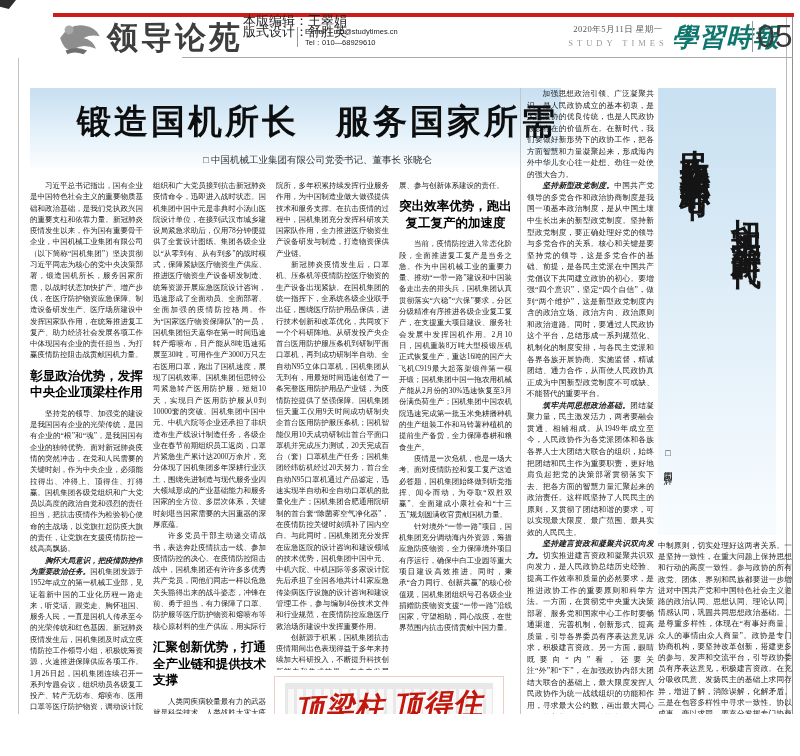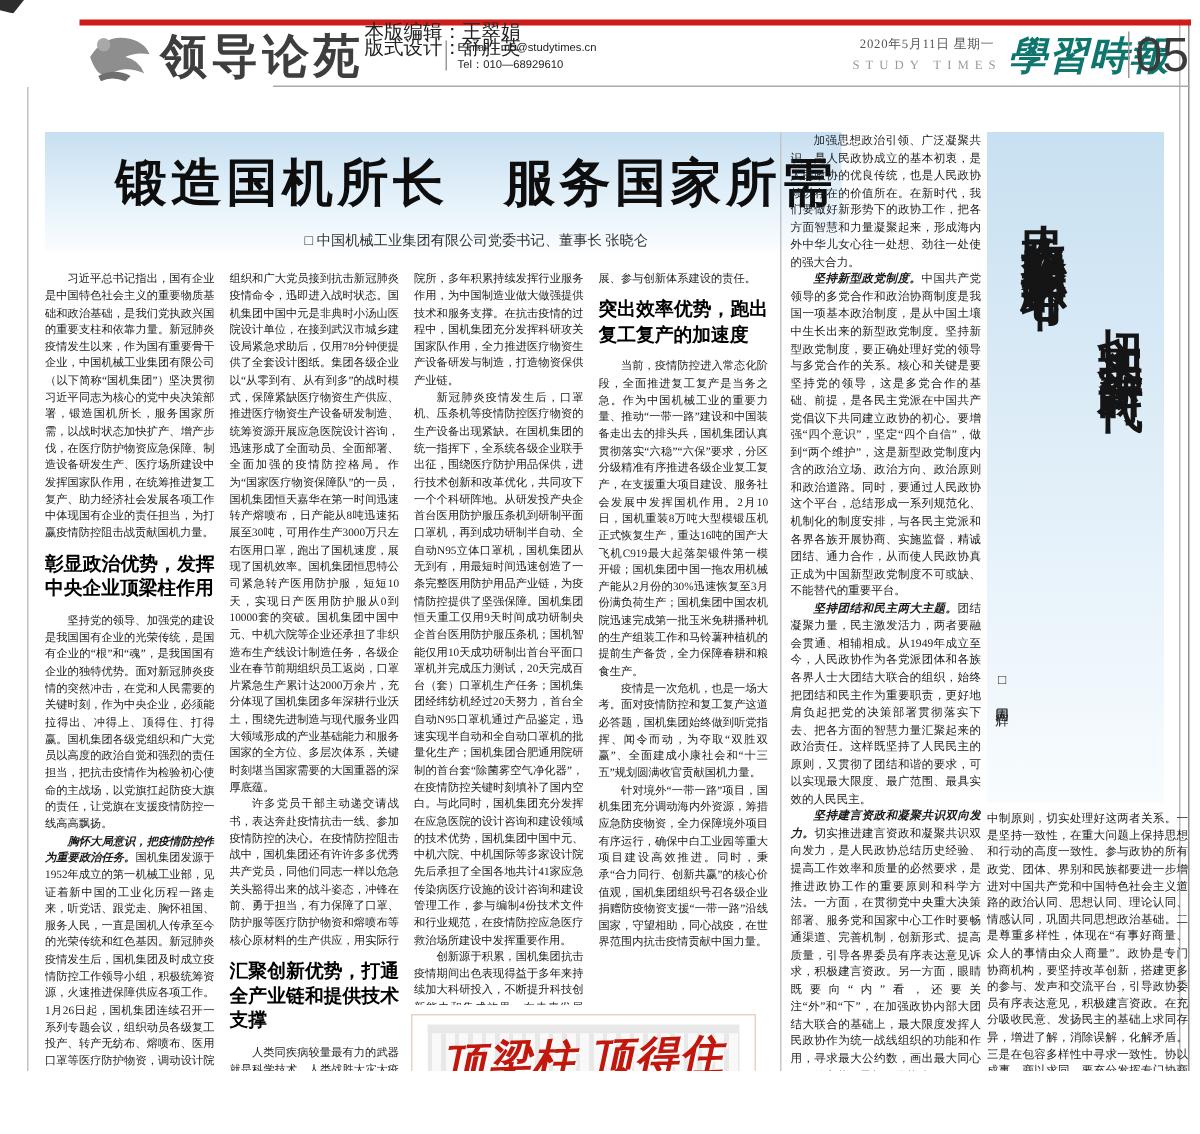--- a/index.html
+++ b/index.html
@@ -40,21 +40,21 @@
   .headline{margin:0;padding-top:11px;font-size:34px;font-weight:900;letter-spacing:3px;color:#0e0e0e;}
   .byline{margin-top:9px;font-size:9.5px;color:#333;}
 
   .mcol{position:absolute;top:180px;width:113px;font-size:7.5px;line-height:11.3px;
         text-align:justify;overflow:hidden;}
   .mcol p{margin:0;}
   .ind{text-indent:2em;}
   .lead{font-weight:bold;font-style:italic;}
   .subhead{font-family:"Liberation Sans","DejaVu Sans",sans-serif;font-weight:bold;
            font-size:12.5px;line-height:16.5px;margin:7px 0;color:#000;}
-  .subhead.center{}
+  .subhead.center{text-align:center;}
   .col1{left:30px;height:568px;display:flex;flex-direction:column;}
   .col2{left:153px;height:568px;}
   .col2 .fill{height:452px;overflow:hidden;}
   .col3{left:276px;height:490px;}
   .col4{left:399px;height:486px;}
   .shrink{flex:1 1 0;overflow:hidden;}
   .pinned{flex:0 0 auto;}
 
   
   .photo{position:absolute;left:274px;top:676px;width:230px;height:73px;background:#fff;
@@ -167,21 +167,21 @@
       <path d="M0,21 C50,9 100,26 150,17 C190,10 215,21 230,14 L230,30 L0,30 Z" fill="#bf1708"></path>
     </svg>
     <div class="ph-text">顶梁柱 顶得住</div>
   </div>
 
   <div class="divider-ms"></div>
 
   <div class="colA">
     <p class="ind">加强思想政治引领、广泛凝聚共识，是人民政协成立的基本初衷，是人民政协的优良传统，也是人民政协赖以存在的价值所在。在新时代，我们要做好新形势下的政协工作，把各方面智慧和力量凝聚起来，形成海内外中华儿女心往一处想、劲往一处使的强大合力。</p>
     <p class="ind"><span class="lead">坚持新型政党制度。</span><span>中国共产党领导的多党合作和政治协商制度是我国一项基本政治制度，是从中国土壤中生长出来的新型政党制度。坚持新型政党制度，要正确处理好党的领导与多党合作的关系。核心和关键是要坚持党的领导，这是多党合作的基础、前提，是各民主党派在中国共产党倡议下共同建立政协的初心。要增强“四个意识”，坚定“四个自信”，做到“两个维护”，这是新型政党制度内含的政治立场、政治方向、政治原则和政治道路。同时，要通过人民政协这个平台，总结形成一系列规范化、机制化的制度安排，与各民主党派和各界各族开展协商、实施监督，精诚团结、通力合作，从而使人民政协真正成为中国新型政党制度不可或缺、不能替代的重要平台。</span></p>
-    <p class="ind"><span class="lead">坚持团结和民主两大主题。</span><span>团结凝聚力量，民主激发活力，两者要融会贯通、相辅相成。从1949年成立至今，人民政协作为各党派团体和各族各界人士大团结大联合的组织，始终把团结和民主作为重要职责，更好地肩负起把党的决策部署贯彻落实下去、把各方面的智慧力量汇聚起来的政治责任。这样既坚持了人民民主的原则，又贯彻了团结和谐的要求，可以实现最大限度、最广范围、最具实效的人民民主。</span></p>
+    <p class="ind"><span class="lead">筑牢共同思想政治基础。</span><span>团结凝聚力量，民主激发活力，两者要融会贯通、相辅相成。从1949年成立至今，人民政协作为各党派团体和各族各界人士大团结大联合的组织，始终把团结和民主作为重要职责，更好地肩负起把党的决策部署贯彻落实下去、把各方面的智慧力量汇聚起来的政治责任。这样既坚持了人民民主的原则，又贯彻了团结和谐的要求，可以实现最大限度、最广范围、最具实效的人民民主。</span></p>
     <p class="ind"><span class="lead">坚持建言资政和凝聚共识双向发力。</span><span>切实推进建言资政和凝聚共识双向发力，是人民政协总结历史经验、提高工作效率和质量的必然要求，是推进政协工作的重要原则和科学方法。一方面，在贯彻党中央重大决策部署、服务党和国家中心工作时要畅通渠道、完善机制，创新形式、提高质量，引导各界委员有序表达意见诉求，积极建言资政。另一方面，眼睛既要向“内”看，还要关注“外”和“下”，在加强政协内部大团结大联合的基础上，最大限度发挥人民政协作为统一战线组织的功能和作用，寻求最大公约数，画出最大同心圆，筑牢共同思想政治基础。</span></p>
     <p class="ind"><span class="lead">坚持一致性和多样性的辩证统一。</span><span>只有人心齐了，方向准了，一致性才有保障，多样性才会彰显。要按照民主集</span></p>
   </div>
 
   <div class="title-block">
     <div class="vt vt-right">切实把牢新时代</div>
     <div class="vt vt-left">人民政协履职的中心环节</div>
     <div class="vt-author">□ 周国辉</div>
   </div>
 

